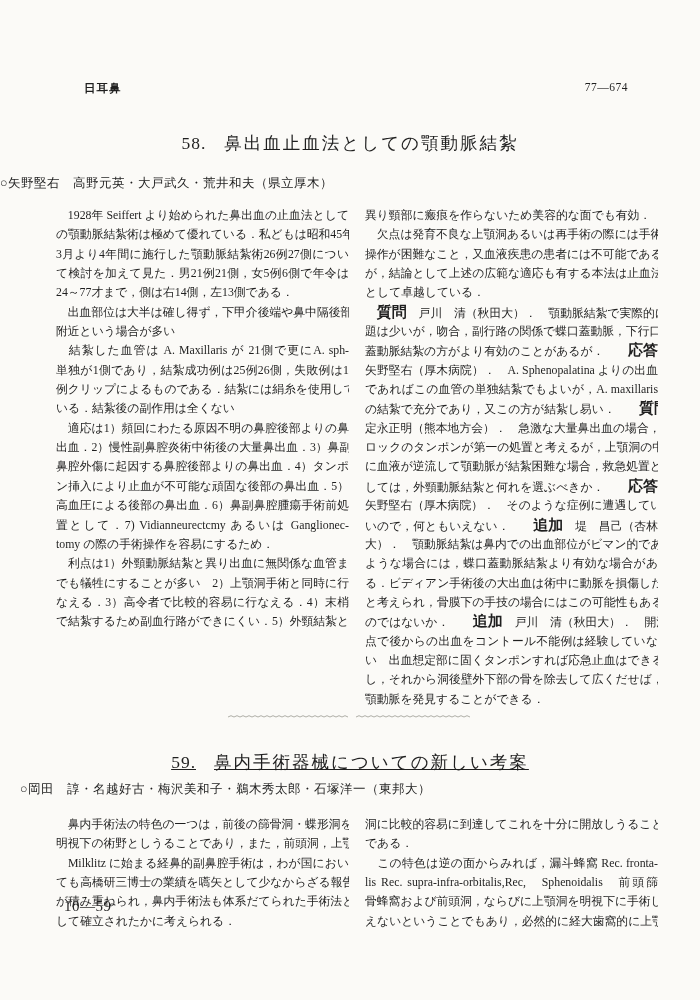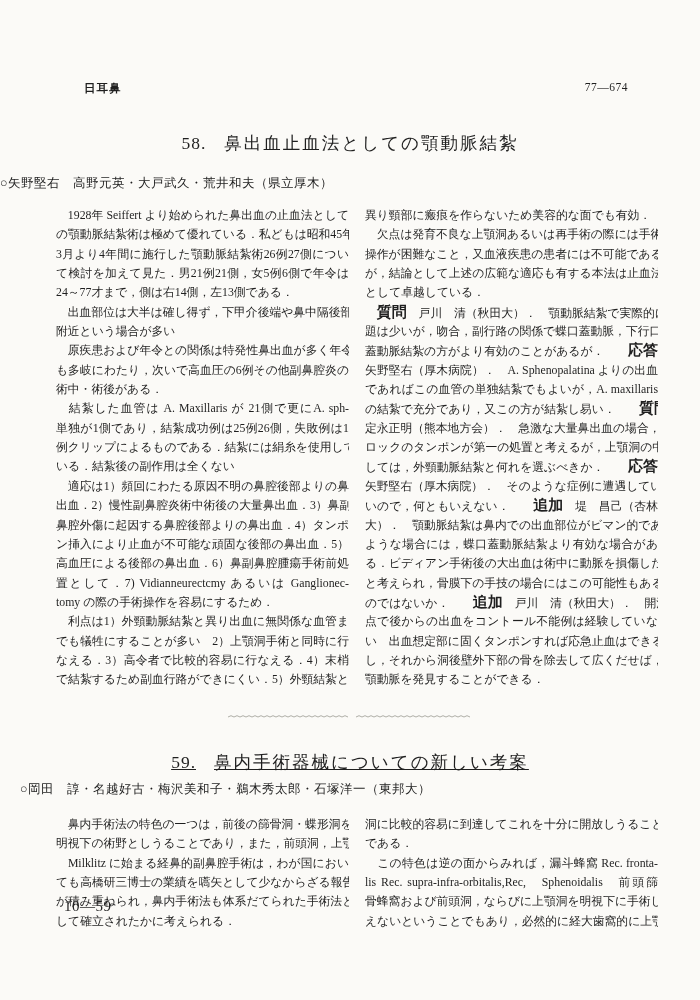--- a/index.html
+++ b/index.html
@@ -53,25 +53,20 @@
         <div class="line">の顎動脈結紮術は極めて優れている．私どもは昭和45年</div>
         <div class="line">3月より4年間に施行した顎動脈結紮術26例27側につい</div>
         <div class="line">て検討を加えて見た．男21例21側，女5例6側で年令は</div>
         <div class="line last">24～77才まで，側は右14側，左13側である．</div>
       </div>
       <div>
         <div class="line">　出血部位は大半は確し得ず，下甲介後端や鼻中隔後部</div>
         <div class="line last">附近という場合が多い</div>
       </div>
       <div>
-        <div class="line">　原疾患および年令との関係は特発性鼻出血が多く年令</div>
-        <div class="line">も多岐にわたり，次いで高血圧の6例その他副鼻腔炎の</div>
-        <div class="line last">術中・術後がある．</div>
-      </div>
-      <div>
         <div class="line">　結紮した血管は A. Maxillaris が 21側で更にA. sph-</div>
         <div class="line">単独が1側であり，結紮成功例は25例26側，失敗例は1</div>
         <div class="line">例クリップによるものである．結紮には絹糸を使用して</div>
         <div class="line last">いる．結紮後の副作用は全くない</div>
       </div>
       <div>
         <div class="line">　適応は1）頻回にわたる原因不明の鼻腔後部よりの鼻</div>
         <div class="line">出血．2）慢性副鼻腔炎術中術後の大量鼻出血．3）鼻副</div>
         <div class="line">鼻腔外傷に起因する鼻腔後部よりの鼻出血．4）タンポ</div>
         <div class="line">ン挿入により止血が不可能な頑固な後部の鼻出血．5）</div>
@@ -98,20 +93,21 @@
       </div>
       <div>
         <div class="line">　<b>質問</b>　戸川　清（秋田大）．　顎動脈結紮で実際的に問</div>
         <div class="line">題は少いが，吻合，副行路の関係で蝶口蓋動脈，下行口</div>
         <div class="line">蓋動脈結紮の方がより有効のことがあるが．　　<b>応答</b></div>
         <div class="line">矢野堅右（厚木病院）．　A. Sphenopalatina よりの出血</div>
         <div class="line">であればこの血管の単独結紮でもよいが，A. maxillaris</div>
         <div class="line">の結紮で充分であり，又この方が結紮し易い．　　<b>質問</b></div>
         <div class="line">定永正明（熊本地方会）．　急激な大量鼻出血の場合，ベ</div>
         <div class="line">ロックのタンポンが第一の処置と考えるが，上顎洞の中</div>
+        <div class="line">に血液が逆流して顎動脈が結紮困難な場合，救急処置と</div>
         <div class="line">しては，外頸動脈結紮と何れを選ぶべきか．　　<b>応答</b></div>
         <div class="line">矢野堅右（厚木病院）．　そのような症例に遭遇していな</div>
         <div class="line">いので，何ともいえない．　　<b>追加</b>　堤　昌己（杏林</div>
         <div class="line">大）．　顎動脈結紮は鼻内での出血部位がビマン的である</div>
         <div class="line">ような場合には，蝶口蓋動脈結紮より有効な場合があ</div>
         <div class="line">る．ビディアン手術後の大出血は術中に動脈を損傷した</div>
         <div class="line">と考えられ，骨膜下の手技の場合にはこの可能性もある</div>
         <div class="line">のではないか．　　<b>追加</b>　戸川　清（秋田大）．　開洞時</div>
         <div class="line">点で後からの出血をコントール不能例は経験していな</div>
         <div class="line">い　出血想定部に固くタンポンすれば応急止血はできる</div>

